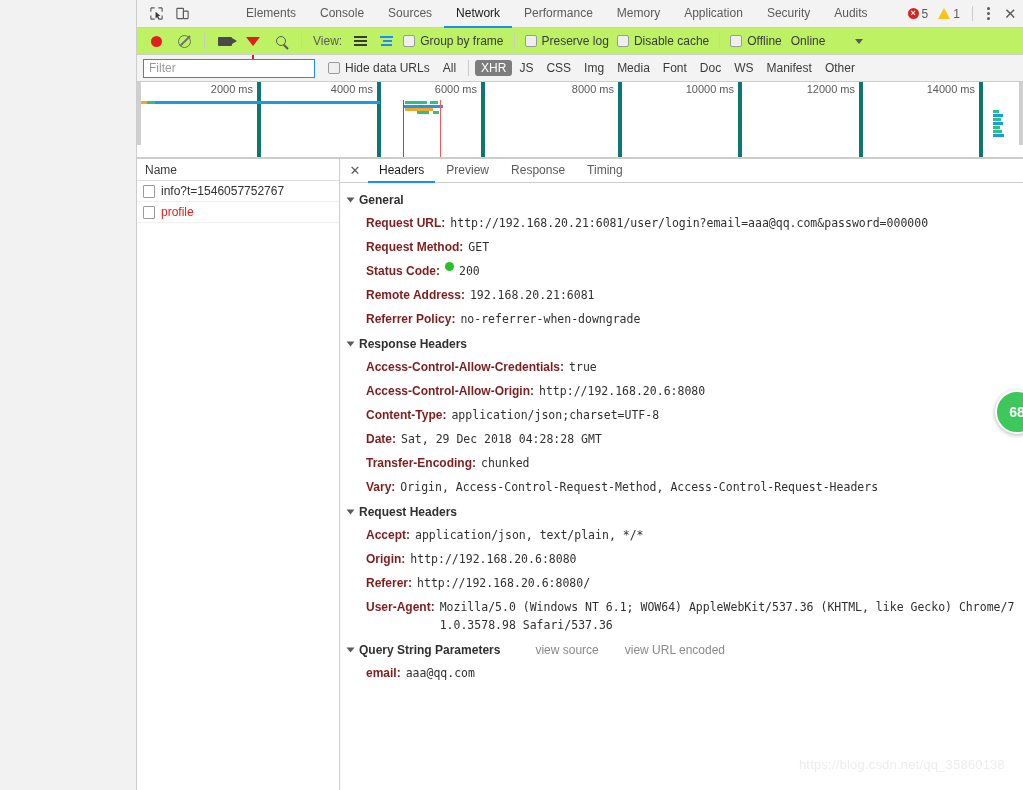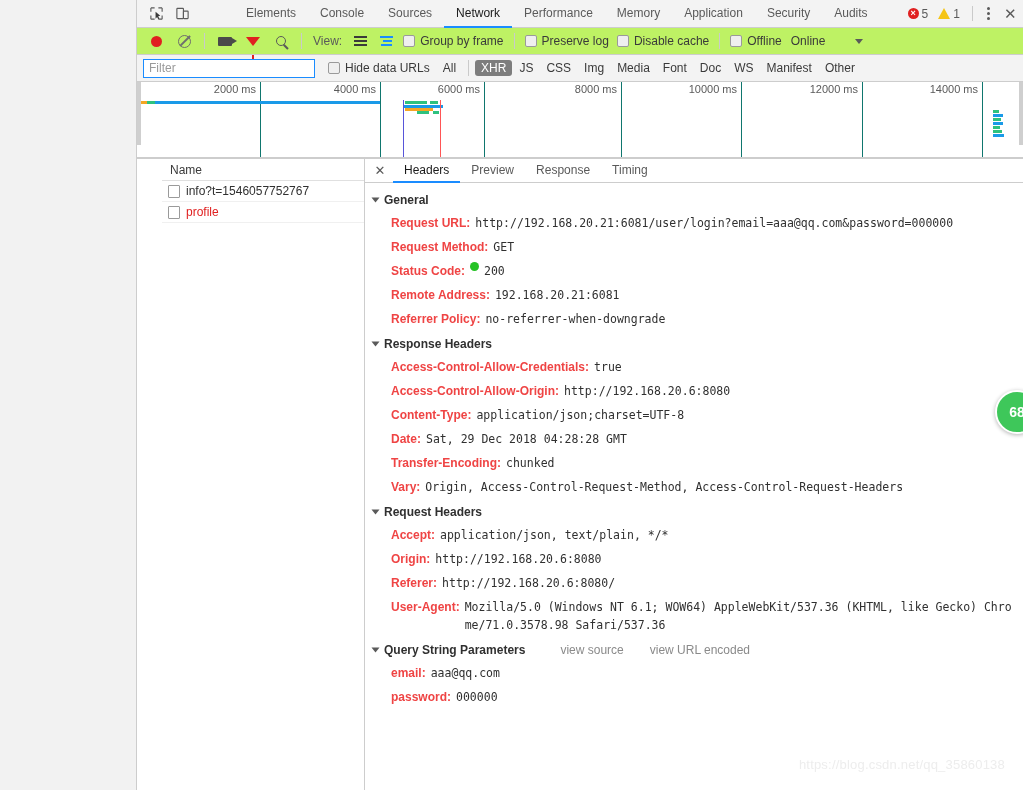--- a/index.html
+++ b/index.html
@@ -139,38 +139,38 @@
 
   
   .overview {
     height: 77px; min-height: 77px;
     background: #ffffff;
     border-bottom: 1px solid #cdcdcd;
     position: relative; overflow: hidden;
   }
   .ov-tick {
     position: absolute; top: 0; height: 77px;
-    border-right: 1px solid #0f766e;
+    border-right: 4px solid #0f766e;
   }
   .ov-tick .lbl {
     position: absolute; right: 4px; top: 1px;
     font-size: 11px; color: #5a5a5a; white-space: nowrap;
   }
   .ov-handle {
     position: absolute; top: 0; width: 4px; height: 63px;
     background: #cfcfcf;
   }
   .ov-handle.left { left: 0; }
   .ov-handle.right { right: 0; }
   .ov-bar { position: absolute; height: 3px; }
   .ov-vline { position: absolute; width: 1px; top: 18px; height: 59px; }
   .ov-bottom { position: absolute; left: 0; right: 0; bottom: 0; height: 1px; background: #cdcdcd; }
 
   
-  .split { flex: 1; display: flex; min-height: 0; margin-left: 25px; }
+  .split { flex: 1; display: flex; min-height: 0; }
 
   .reqlist {
     width: 203px; min-width: 203px;
     background: #ffffff;
     border-right: 1px solid #cdcdcd;
     display: flex; flex-direction: column;
   }
   .rl-header {
     height: 22px; min-height: 22px;
     display: flex; align-items: center;
@@ -229,21 +229,21 @@
   }
   .tri { width: 0; height: 0; border-left: 5px solid #5a5a5a; border-top: 4px solid transparent; border-bottom: 4px solid transparent; transform: rotate(90deg); margin-right: 1px; }
   .hsec-actions { display: flex; gap: 26px; margin-left: 30px; font-weight: normal; }
   .hsec-actions a { color: #8a8a8a; font-size: 12px; text-decoration: none; cursor: pointer; }
 
   .hrow {
     display: flex; align-items: flex-start;
     padding: 3px 8px 3px 26px;
     font-size: 12px; line-height: 18px;
   }
-  .hkey { font-weight: bold; color: #ef4444; white-space: nowrap; margin-right: 5px; }
+  .hkey { font-weight: bold; color: #7f1d1d; white-space: nowrap; margin-right: 5px; }
   .hval {
     font-family: "DejaVu Sans Mono", monospace;
     font-size: 11.5px; color: #303030;
     word-break: break-all; white-space: pre-wrap;
   }
   .status-dot {
     display: inline-block; width: 9px; height: 9px; border-radius: 50%;
     background: #25c225; margin-right: 5px; vertical-align: middle;
   }
   .prov {
@@ -600,24 +600,20 @@
               <span>Query String Parameters</span>
               <span class="hsec-actions">
                 <a>view source</a>
                 <a>view URL encoded</a>
               </span>
             </div>
             <div class="hrow">
               <span class="hkey">email:</span>
               <span class="hval">aaa@qq.com</span>
             </div>
-            <div class="hrow">
-              <span class="hkey">password:</span>
-              <span class="hval">000000</span>
-            </div>
           </div>
 
         </div>
       </div>
     </div>
   </div>
 
   <div class="green-badge">
     <span>68</span>
   </div>

